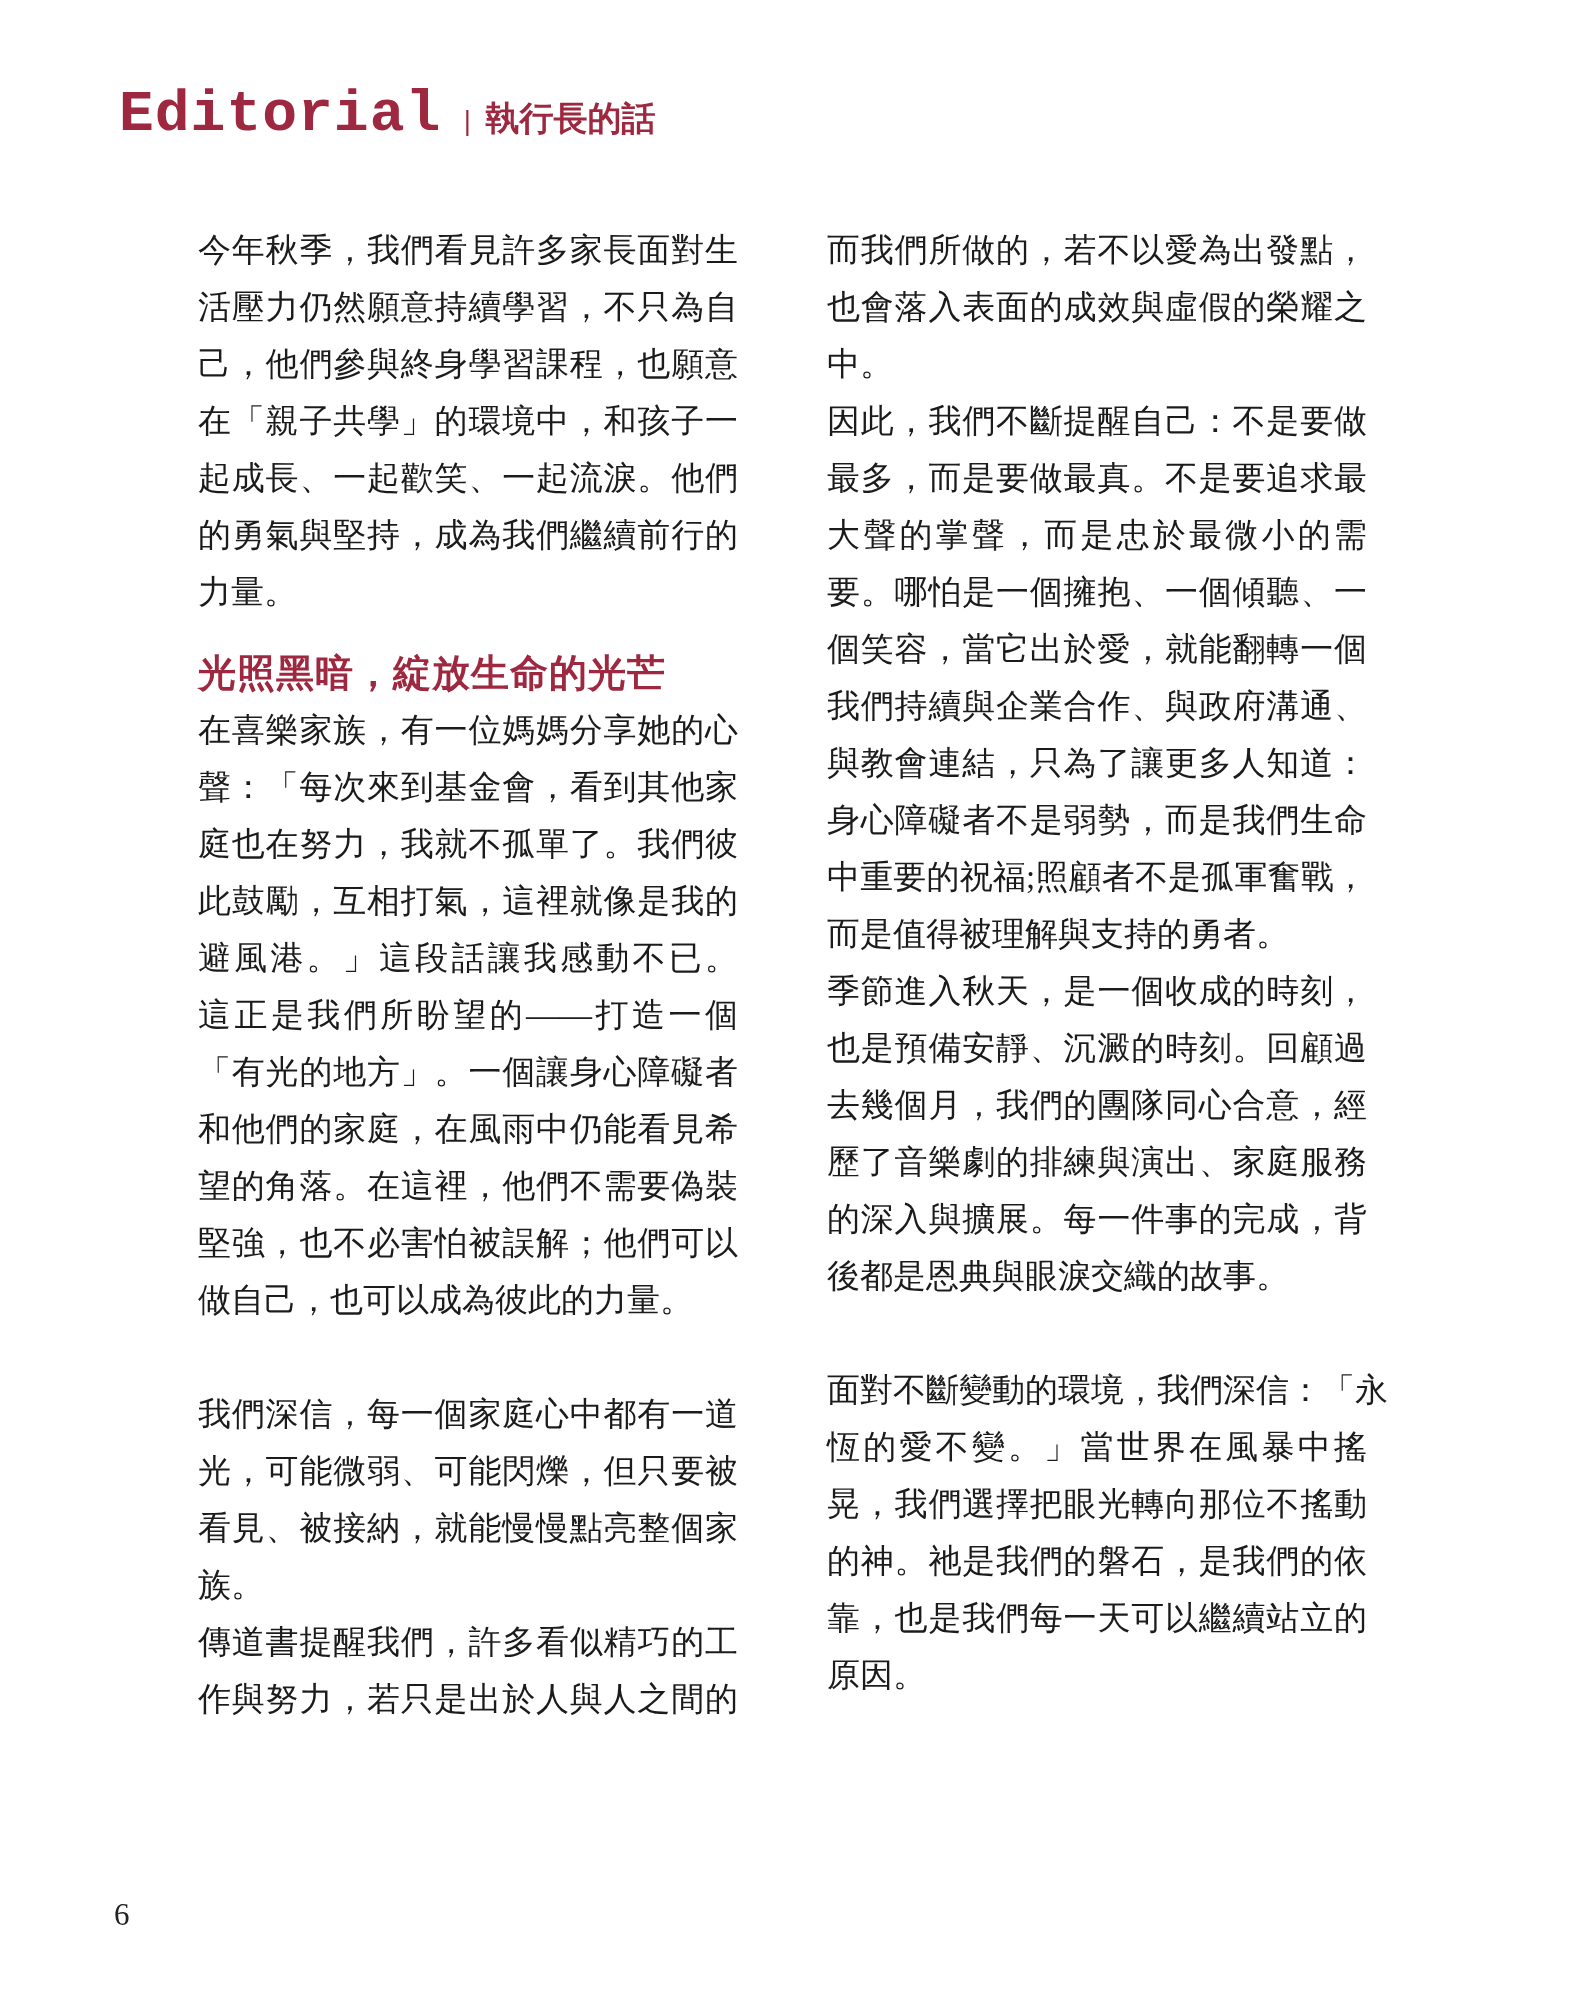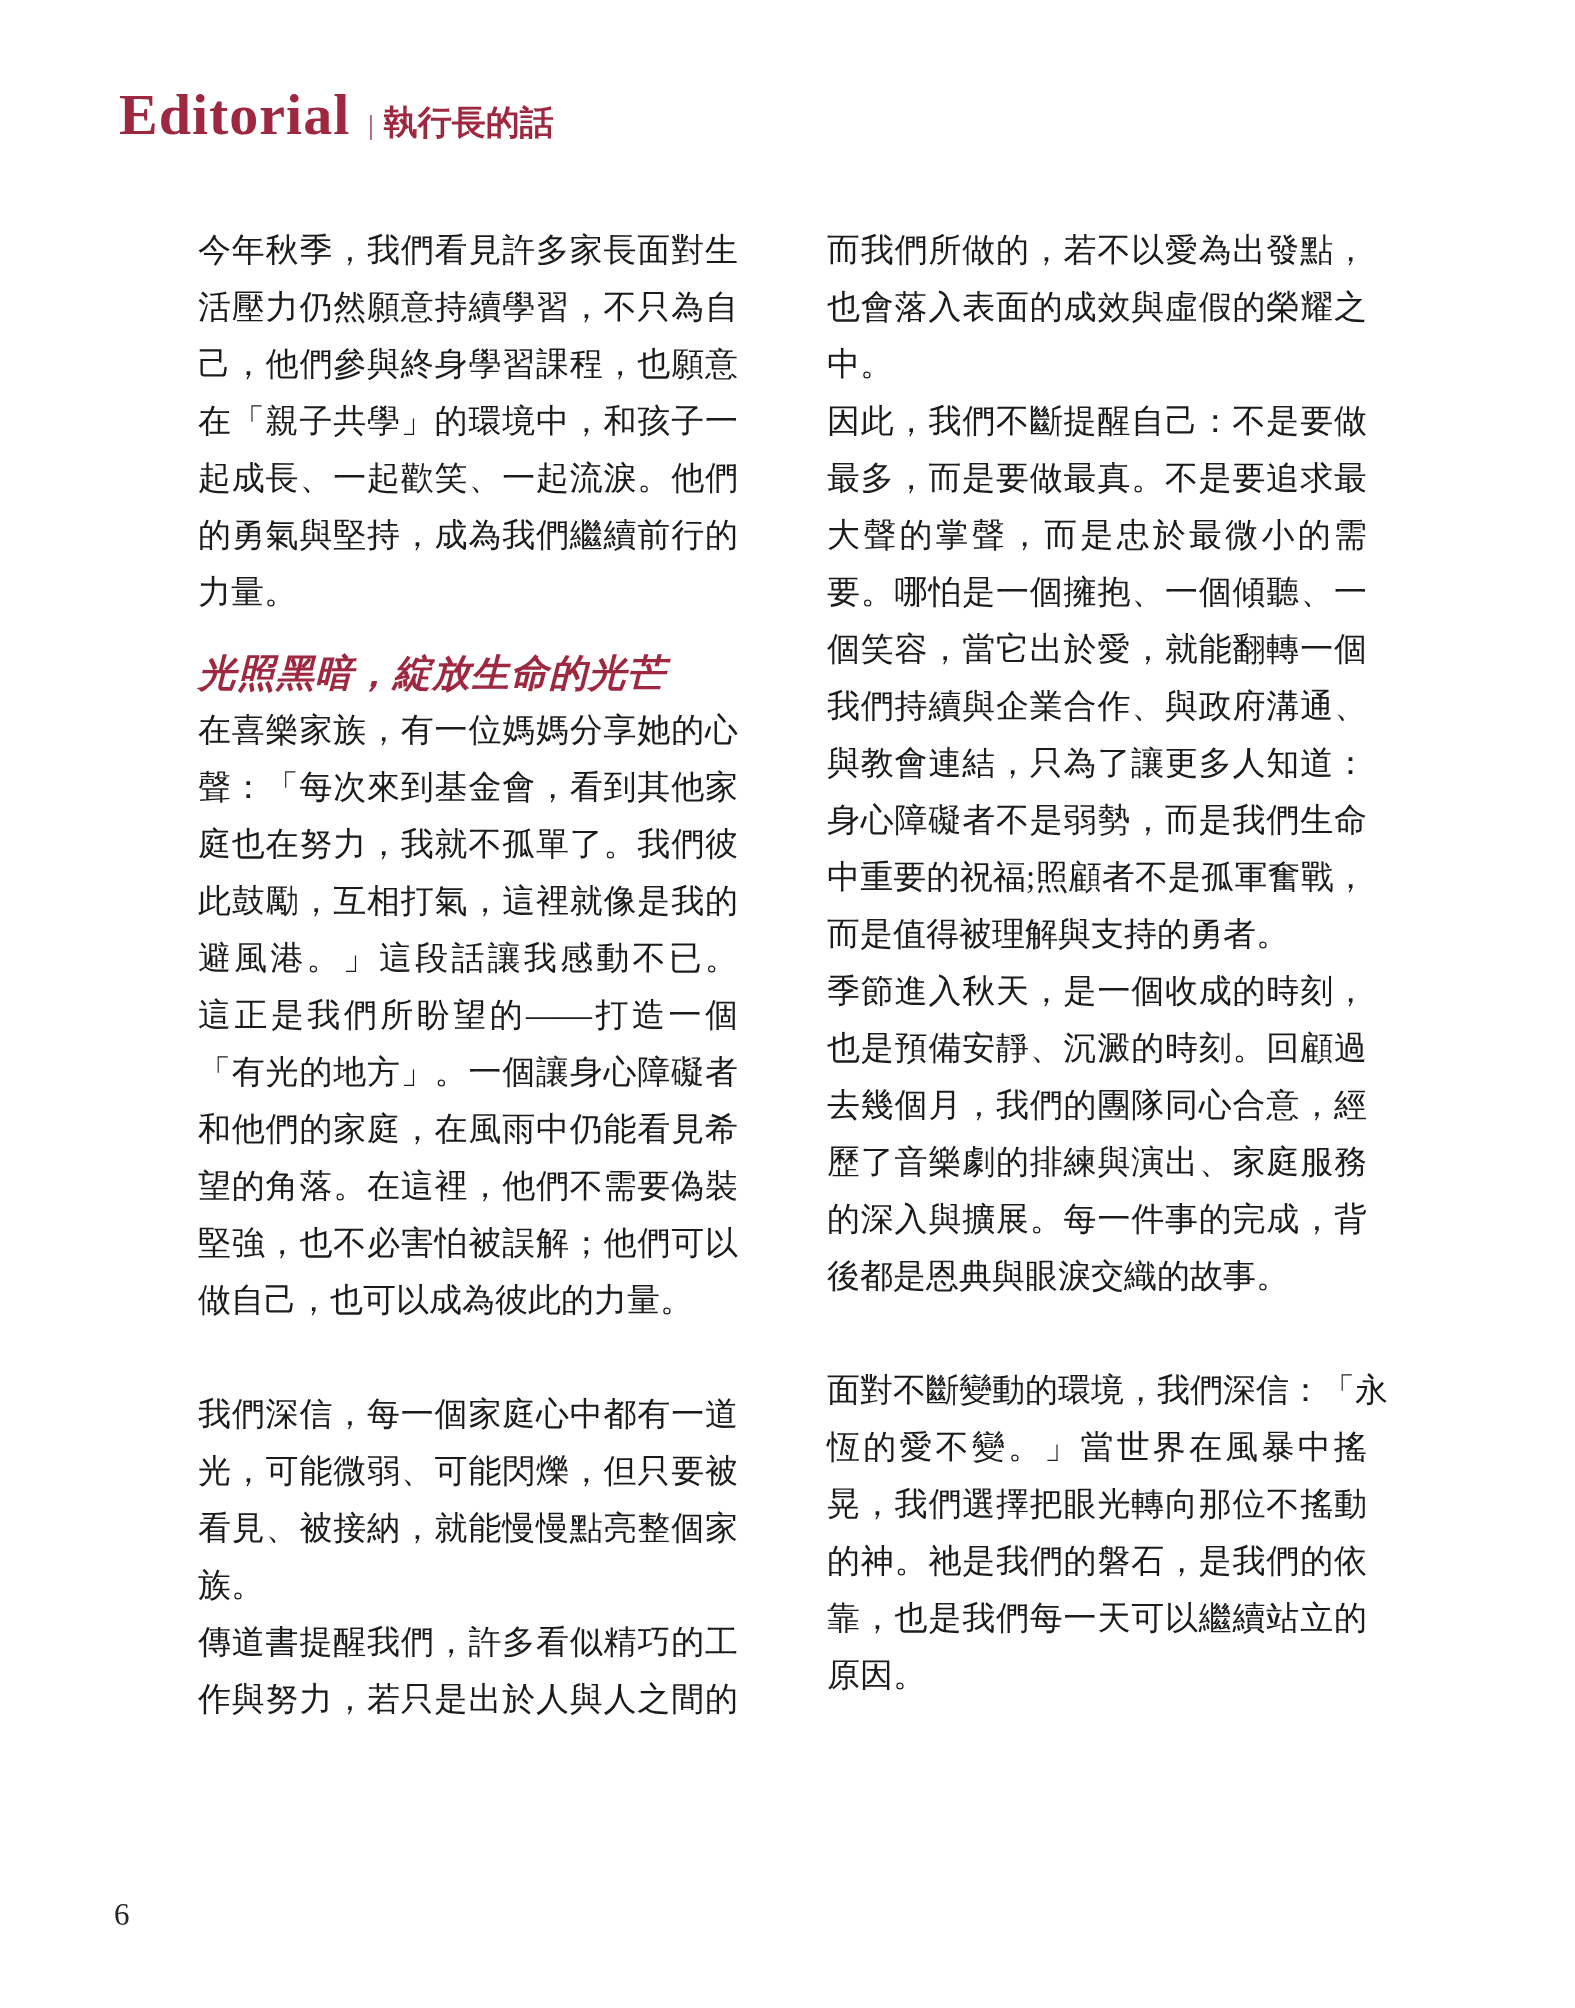--- a/index.html
+++ b/index.html
@@ -5,21 +5,21 @@
   :root { --accent:#9e2840; --text:#1b1b1b; }
   html,body { margin:0; padding:0; }
   body {
     width:1575px; height:2008px; background:#ffffff; position:relative;
     overflow:hidden; font-family:"Liberation Serif","DejaVu Serif",serif;
     color:var(--text);
   }
   .page-header {
     position:absolute; left:119px; top:86px;
     display:flex; align-items:baseline; color:var(--accent);
-    font-family:Liberation Serif, serif;
+    font-family:Liberation Mono, monospace;
   }
   .title { font-size:58px; font-weight:bold; letter-spacing:1px; line-height:1; }
   .sep   { font-size:27px; font-weight:400; margin:0 10px 0 18px; line-height:1; }
   .subtitle { font-size:34px; font-weight:bold; line-height:1; }
 
   .column {
     position:absolute; top:222px; width:540px;
     font-size:33px; line-height:57px; color:var(--text);
   }
   #col-left  { left:198px; }
@@ -30,21 +30,20 @@
 
   .line { height:57px; overflow:visible; }
   .line.j { display:flex; justify-content:space-between; }
   .line.j span { display:inline-block; }
 
   .col-heading {
     margin-top:24px; height:57px; line-height:57px;
     font-family:"Liberation Sans","DejaVu Sans",sans-serif;
     font-weight:bold; font-size:38px; color:var(--accent);
     letter-spacing:1px;
-    font-style:italic;
   }
   .page-number {
     position:absolute; left:114px; top:1896px;
     font-size:31px; color:#222222; line-height:1.2;
   }
 </style>
 </head>
 <body>
 
 <header class="page-header">

